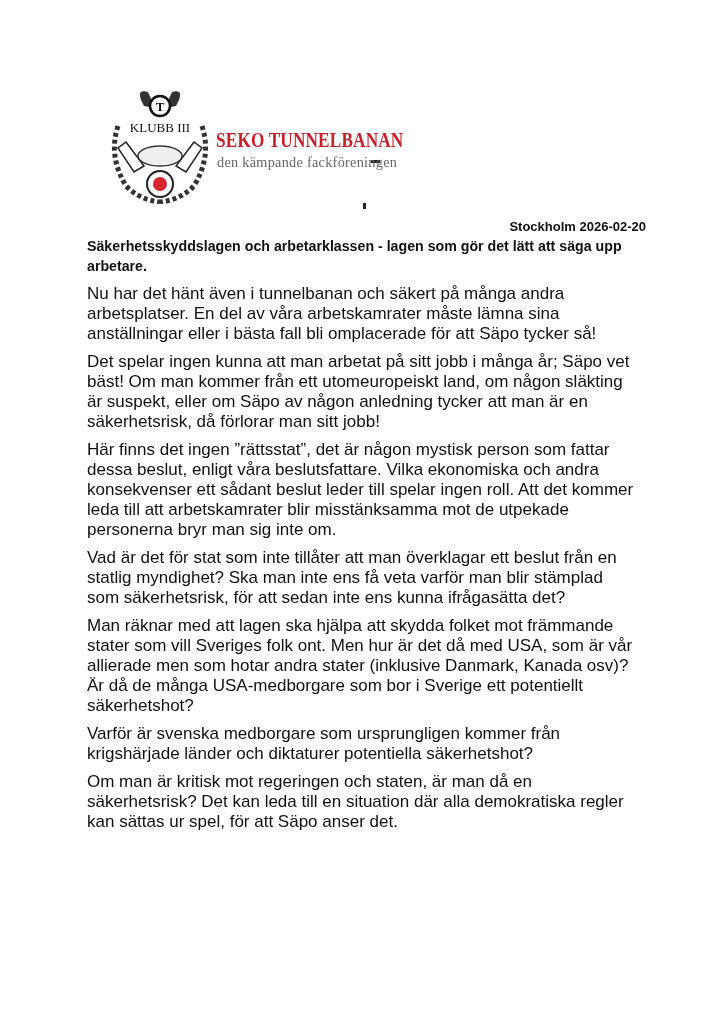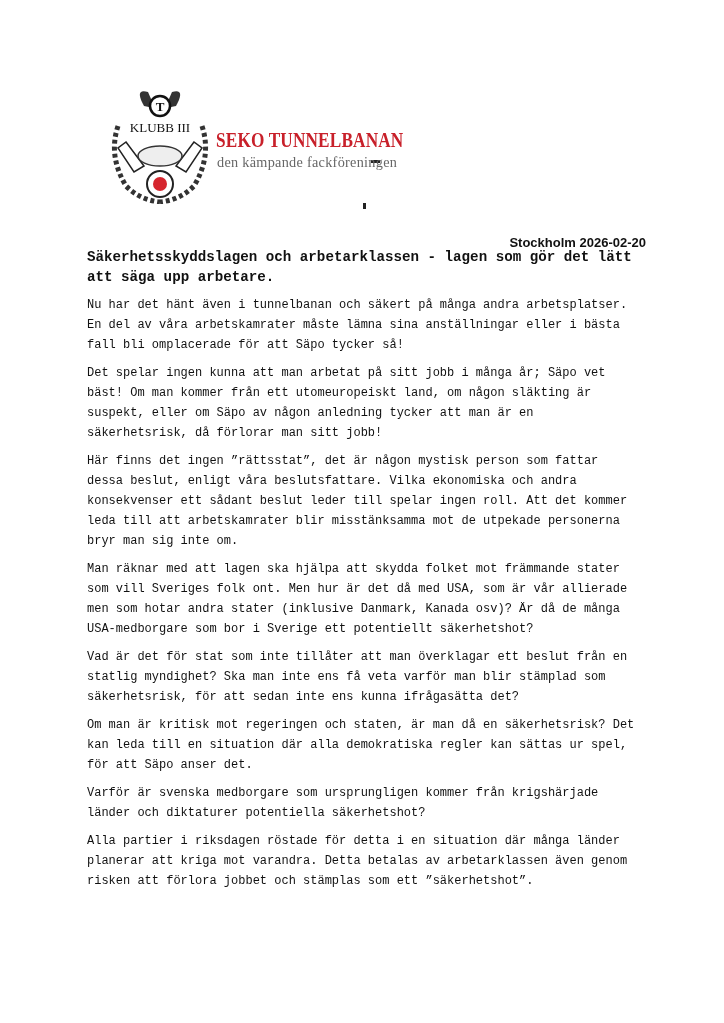--- a/index.html
+++ b/index.html
@@ -8,24 +8,24 @@
   .logo { position: absolute; left: 86px; top: 78px; width: 340px; height: 132px; }
   .emblem { position: absolute; left: 18px; top: 8px; width: 112px; height: 118px; }
   .brand-title { position: absolute; left: 130px; top: 50px; font-family: "Liberation Serif", serif;
                  font-weight: bold; font-size: 21px; color: #c8202a; letter-spacing: 0.2px;
                  transform: scaleX(0.82); transform-origin: left; white-space: nowrap; }
   .brand-sub { position: absolute; left: 131px; top: 76px; font-family: "Liberation Serif", serif;
                font-size: 15px; color: #666; transform: scaleX(0.95); transform-origin: left;
                white-space: nowrap; letter-spacing: 0.3px; }
   .dash { position: absolute; left: 285px; top: 82px; width: 9px; height: 3px; background: #222; }
   .dot { position: absolute; left: 363px; top: 203px; width: 3px; height: 6px; background: #222; }
-  .date { position: absolute; right: 78px; top: 219px; font-weight: bold; font-size: 13px; color: #111; margin-top: 16px; }
-  .content { position: absolute; left: 87px; top: 247px; width: 552px; font-family: Liberation Mono, monospace; }
+  .date { position: absolute; right: 78px; top: 219px; font-weight: bold; font-size: 13px; color: #111; }
+  .content { position: absolute; left: 87px; top: 236px; width: 552px; }
   .heading { font-weight: bold; font-size: 14.2px; line-height: 20px; margin: 0 0 8px 0; }
-  .para { font-size: 12px; line-height: 20px; margin: 0 0 8px 0; }
+  .para { font-size: 17px; line-height: 20px; margin: 0 0 8px 0; }
 </style>
 </head>
 <body>
 
 <div class="logo">
   <svg class="emblem" viewBox="0 0 112 118">
 
     <path d="M40 20 Q30 2 44 6 Q48 14 50 22 Z" fill="#333"></path>
     <path d="M72 20 Q82 2 68 6 Q64 14 62 22 Z" fill="#333"></path>
     <circle cx="56" cy="20" r="10" fill="#fff" stroke="#111" stroke-width="2.5"></circle>
@@ -49,18 +49,17 @@
 </div>
 <div class="dot"></div>
 
 <div class="date">Stockholm 2026-02-20</div>
 
 <div class="content">
   <p class="heading">Säkerhetsskyddslagen och arbetarklassen - lagen som gör det lätt att säga upp arbetare.</p>
   <p class="para">Nu har det hänt även i tunnelbanan och säkert på många andra arbetsplatser. En del av våra arbetskamrater måste lämna sina anställningar eller i bästa fall bli omplacerade för att Säpo tycker så!</p>
   <p class="para">Det spelar ingen kunna att man arbetat på sitt jobb i många år; Säpo vet bäst! Om man kommer från ett utomeuropeiskt land, om någon släkting är suspekt, eller om Säpo av någon anledning tycker att man är en säkerhetsrisk, då förlorar man sitt jobb!</p>
   <p class="para">Här finns det ingen ”rättsstat”, det är någon mystisk person som fattar dessa beslut, enligt våra beslutsfattare. Vilka ekonomiska och andra konsekvenser ett sådant beslut leder till spelar ingen roll. Att det kommer leda till att arbetskamrater blir misstänksamma mot de utpekade personerna bryr man sig inte om.</p>
+  <p class="para">Vad är det för stat som inte tillåter att man överklagar ett beslut från en statlig myndighet? Ska man inte ens få veta varför man blir stämplad som säkerhetsrisk, för att sedan inte ens kunna ifrågasätta det?</p>
   <p class="para">Man räknar med att lagen ska hjälpa att skydda folket mot främmande stater som vill Sveriges folk ont. Men hur är det då med USA, som är vår allierade men som hotar andra stater (inklusive Danmark, Kanada osv)? Är då de många USA-medborgare som bor i Sverige ett potentiellt säkerhetshot?</p>
-  <p class="para">Vad är det för stat som inte tillåter att man överklagar ett beslut från en statlig myndighet? Ska man inte ens få veta varför man blir stämplad som säkerhetsrisk, för att sedan inte ens kunna ifrågasätta det?</p>
+  <p class="para">Varför är svenska medborgare som ursprungligen kommer från krigshärjade länder och diktaturer potentiella säkerhetshot?</p>
   <p class="para">Om man är kritisk mot regeringen och staten, är man då en säkerhetsrisk? Det kan leda till en situation där alla demokratiska regler kan sättas ur spel, för att Säpo anser det.</p>
-  <p class="para">Varför är svenska medborgare som ursprungligen kommer från krigshärjade länder och diktaturer potentiella säkerhetshot?</p>
-  <p class="para">Alla partier i riksdagen röstade för detta i en situation där många länder planerar att kriga mot varandra. Detta betalas av arbetarklassen även genom risken att förlora jobbet och stämplas som ett ”säkerhetshot”.</p>
 </div>
 
 </body></html>

